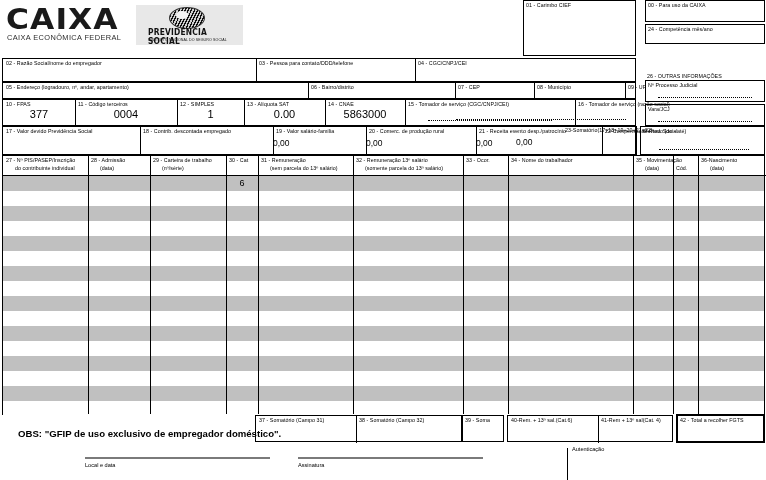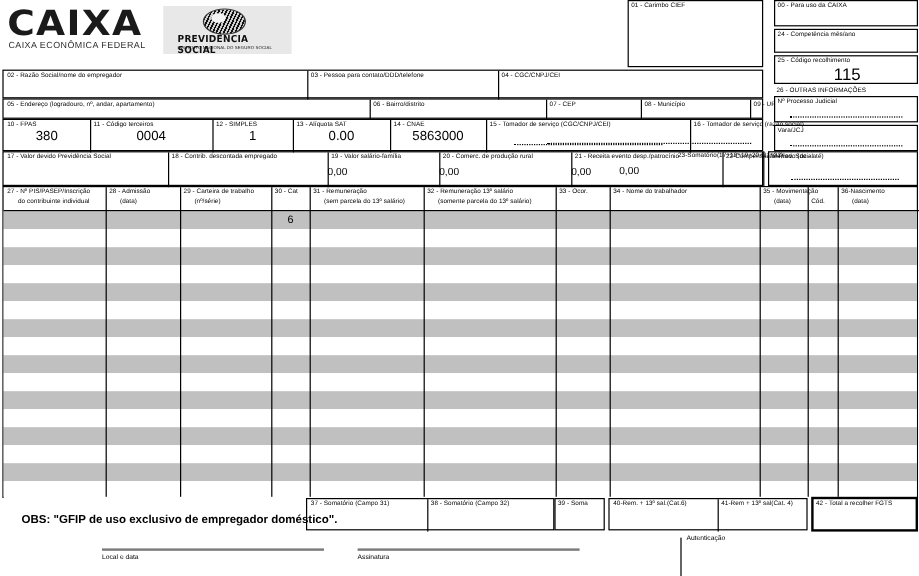--- a/index.html
+++ b/index.html
@@ -81,24 +81,20 @@
   <div class="box" style="left:645px;top:0px;width:120px;height:22px;">
     <div class="lbl" style="left:2px;top:1px;">00 - Para uso da CAIXA</div>
     <div class="valr" style="left:0;top:9px;width:120px;"></div>
   </div>
 
   <div class="box" style="left:645px;top:24px;width:120px;height:20px;">
     <div class="lbl" style="left:2px;top:1px;">24 - Competência mês/ano</div>
     <div class="valr" style="left:0;top:8px;width:120px;"></div>
   </div>
 
-  <div class="box" style="left:645px;top:46px;width:120px;height:24px;">
-    <div class="lbl" style="left:2px;top:1px;">25 - Código recolhimento</div>
-    <div class="bigval" style="left:0;top:7px;width:120px;">115</div>
-  </div>
 
   <div class="lbl" style="left:647px;top:73px;">26 - OUTRAS INFORMAÇÕES</div>
 
   <div class="box" style="left:645px;top:80px;width:120px;height:22px;">
     <div class="lbl" style="left:2px;top:1px;">Nº Processo Judicial</div>
     <div class="dots" style="left:12px;top:16px;width:94px;"></div>
     <div class="lbl" style="left:12px;top:8px;"></div>
   </div>
 
   <div class="box" style="left:645px;top:104px;width:120px;height:22px;">
@@ -130,21 +126,21 @@
     <div class="vline" style="left:531px;top:0;height:17px;"></div>
     <div class="lbl" style="left:534px;top:1px;">08 - Município</div>
     <div class="lbl" style="left:534px;top:9px;"></div>
     <div class="vline" style="left:622px;top:0;height:17px;"></div>
     <div class="lbl" style="left:625px;top:1px;">09 - UF</div>
     <div class="lbl" style="left:625px;top:9px;"></div>
   </div>
 
   <div class="box" style="left:2px;top:99px;width:634px;height:27px;">
     <div class="lbl" style="left:3px;top:1px;">10 - FPAS</div>
-    <div class="val" style="left:0;top:8px;width:72px;">380</div>
+    <div class="val" style="left:0;top:8px;width:72px;">377</div>
     <div class="vline" style="left:72px;top:0;height:27px;"></div>
 
     <div class="lbl" style="left:75px;top:1px;">11 - Código terceiros</div>
     <div class="val" style="left:72px;top:8px;width:102px;">0004</div>
     <div class="vline" style="left:174px;top:0;height:27px;"></div>
 
     <div class="lbl" style="left:177px;top:1px;">12 - SIMPLES</div>
     <div class="val" style="left:174px;top:8px;width:67px;">1</div>
     <div class="vline" style="left:241px;top:0;height:27px;"></div>
 

